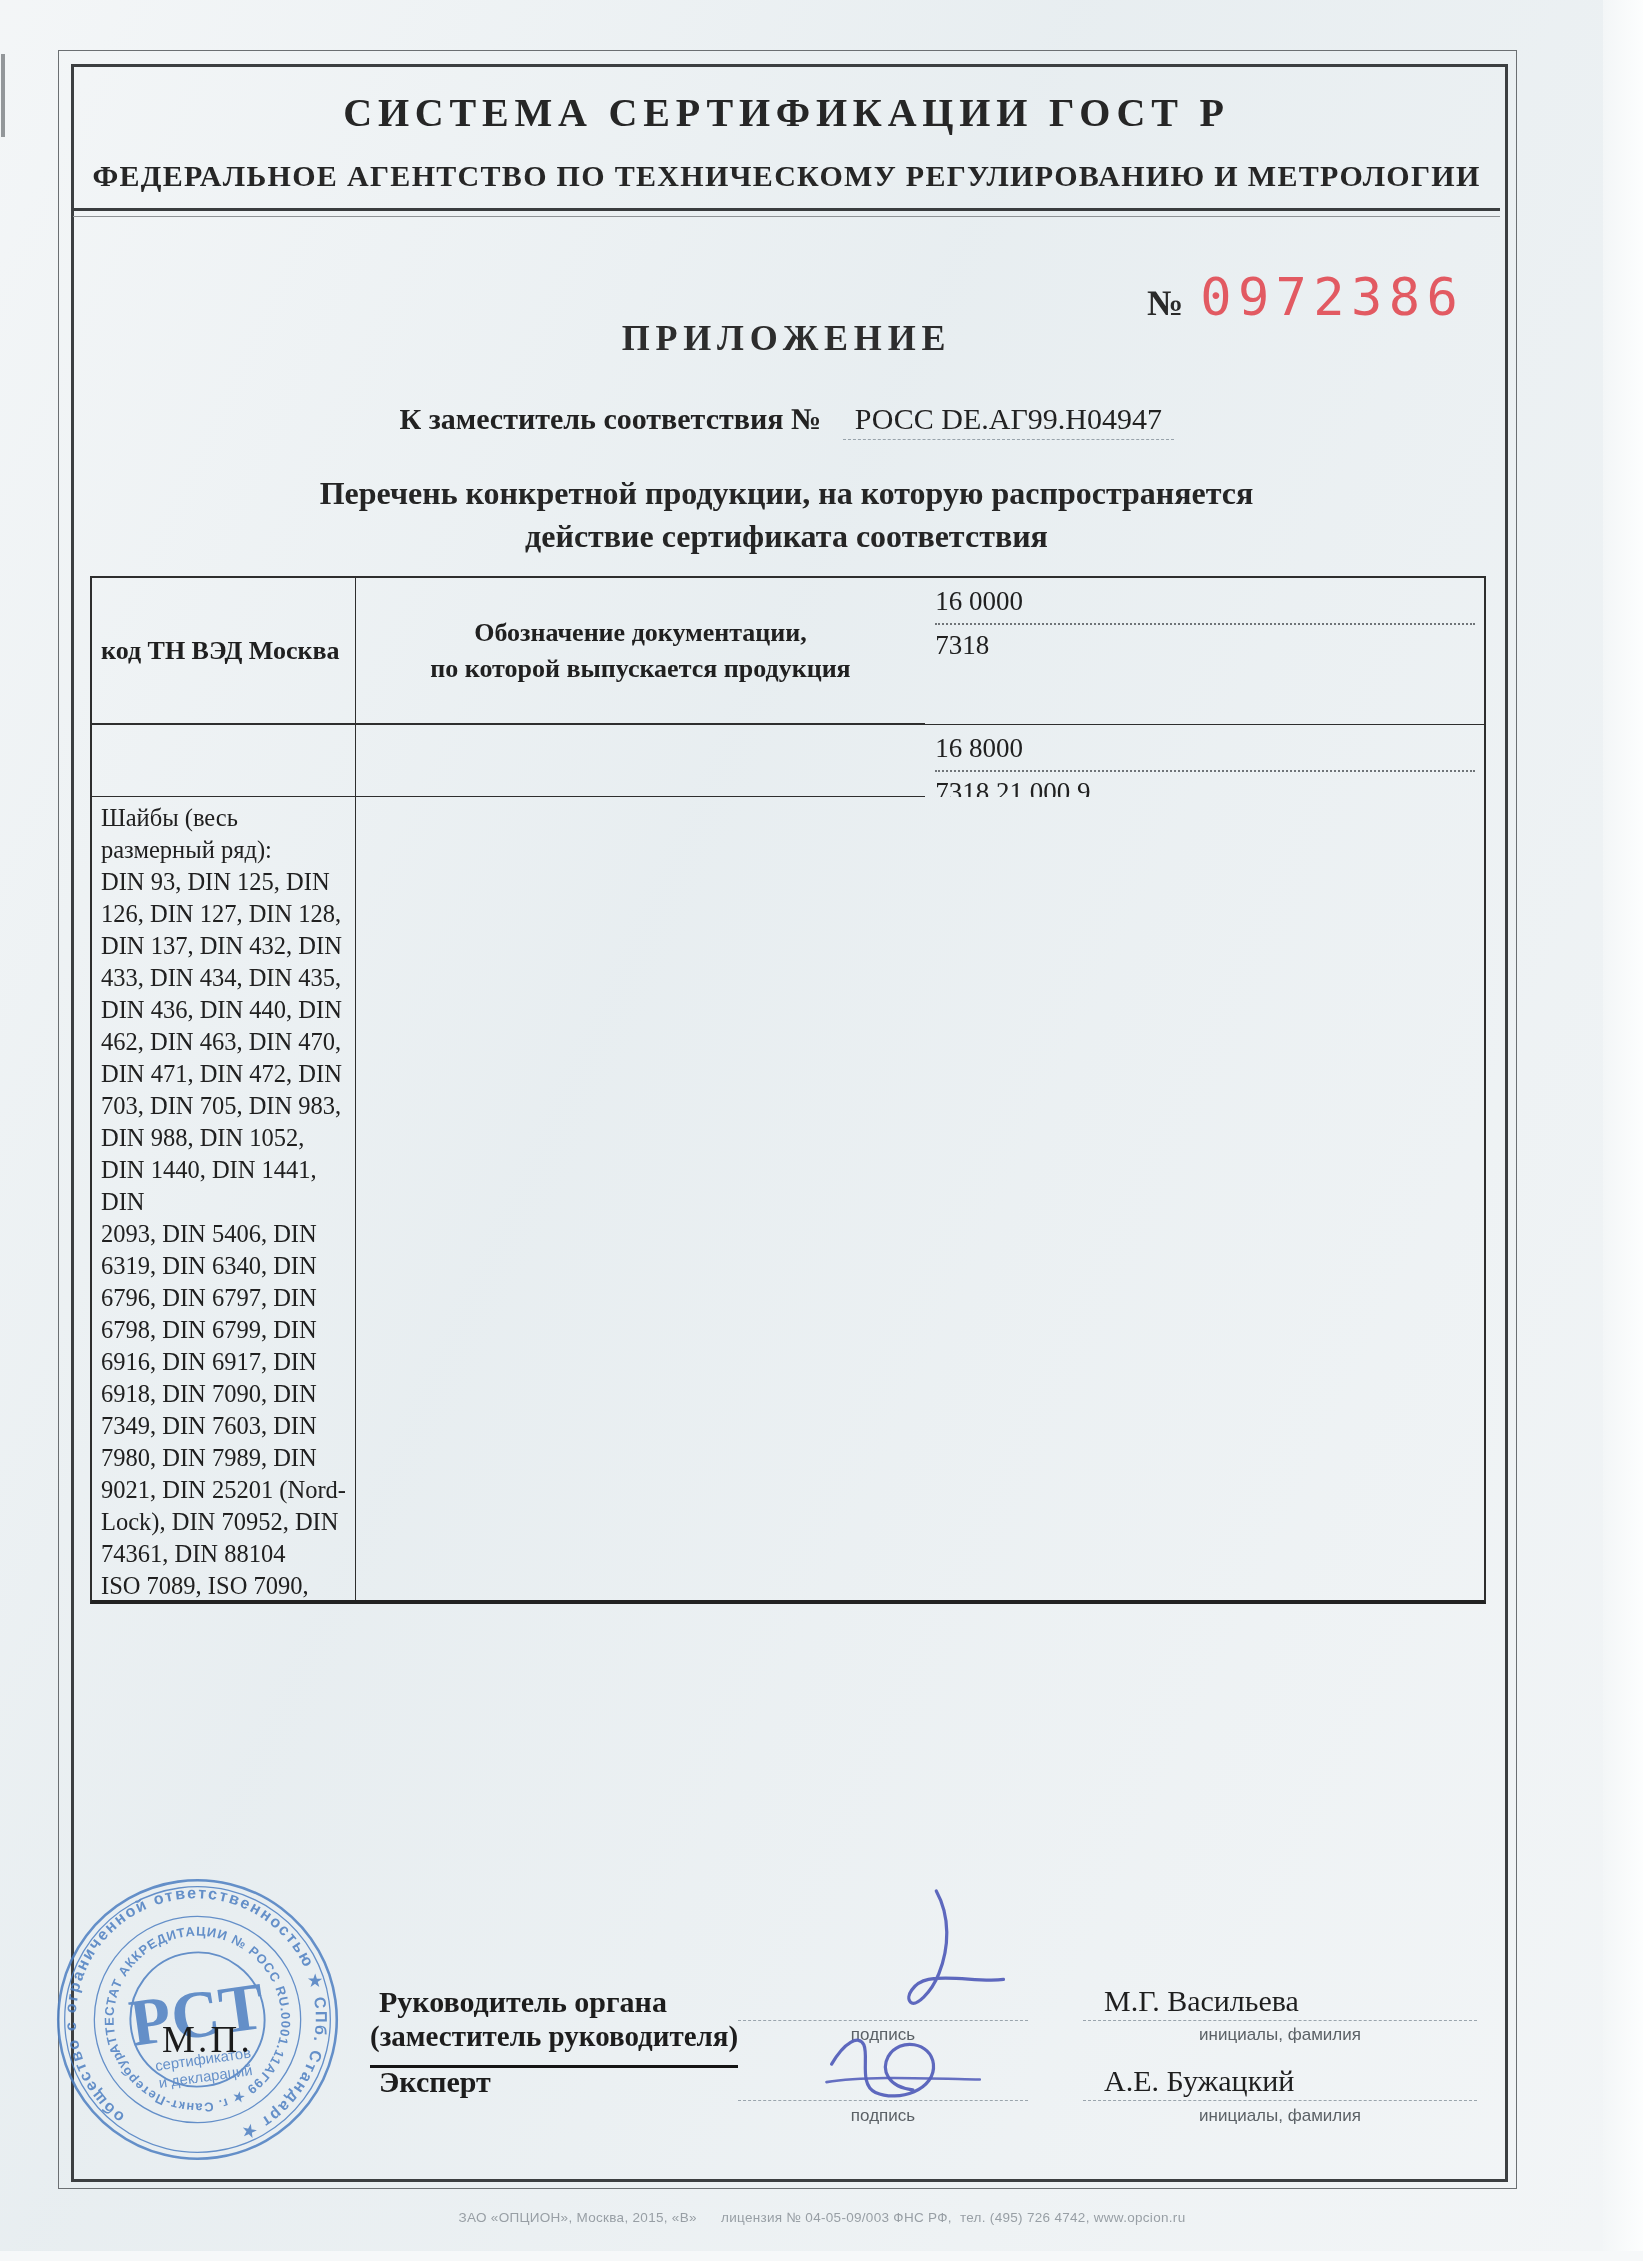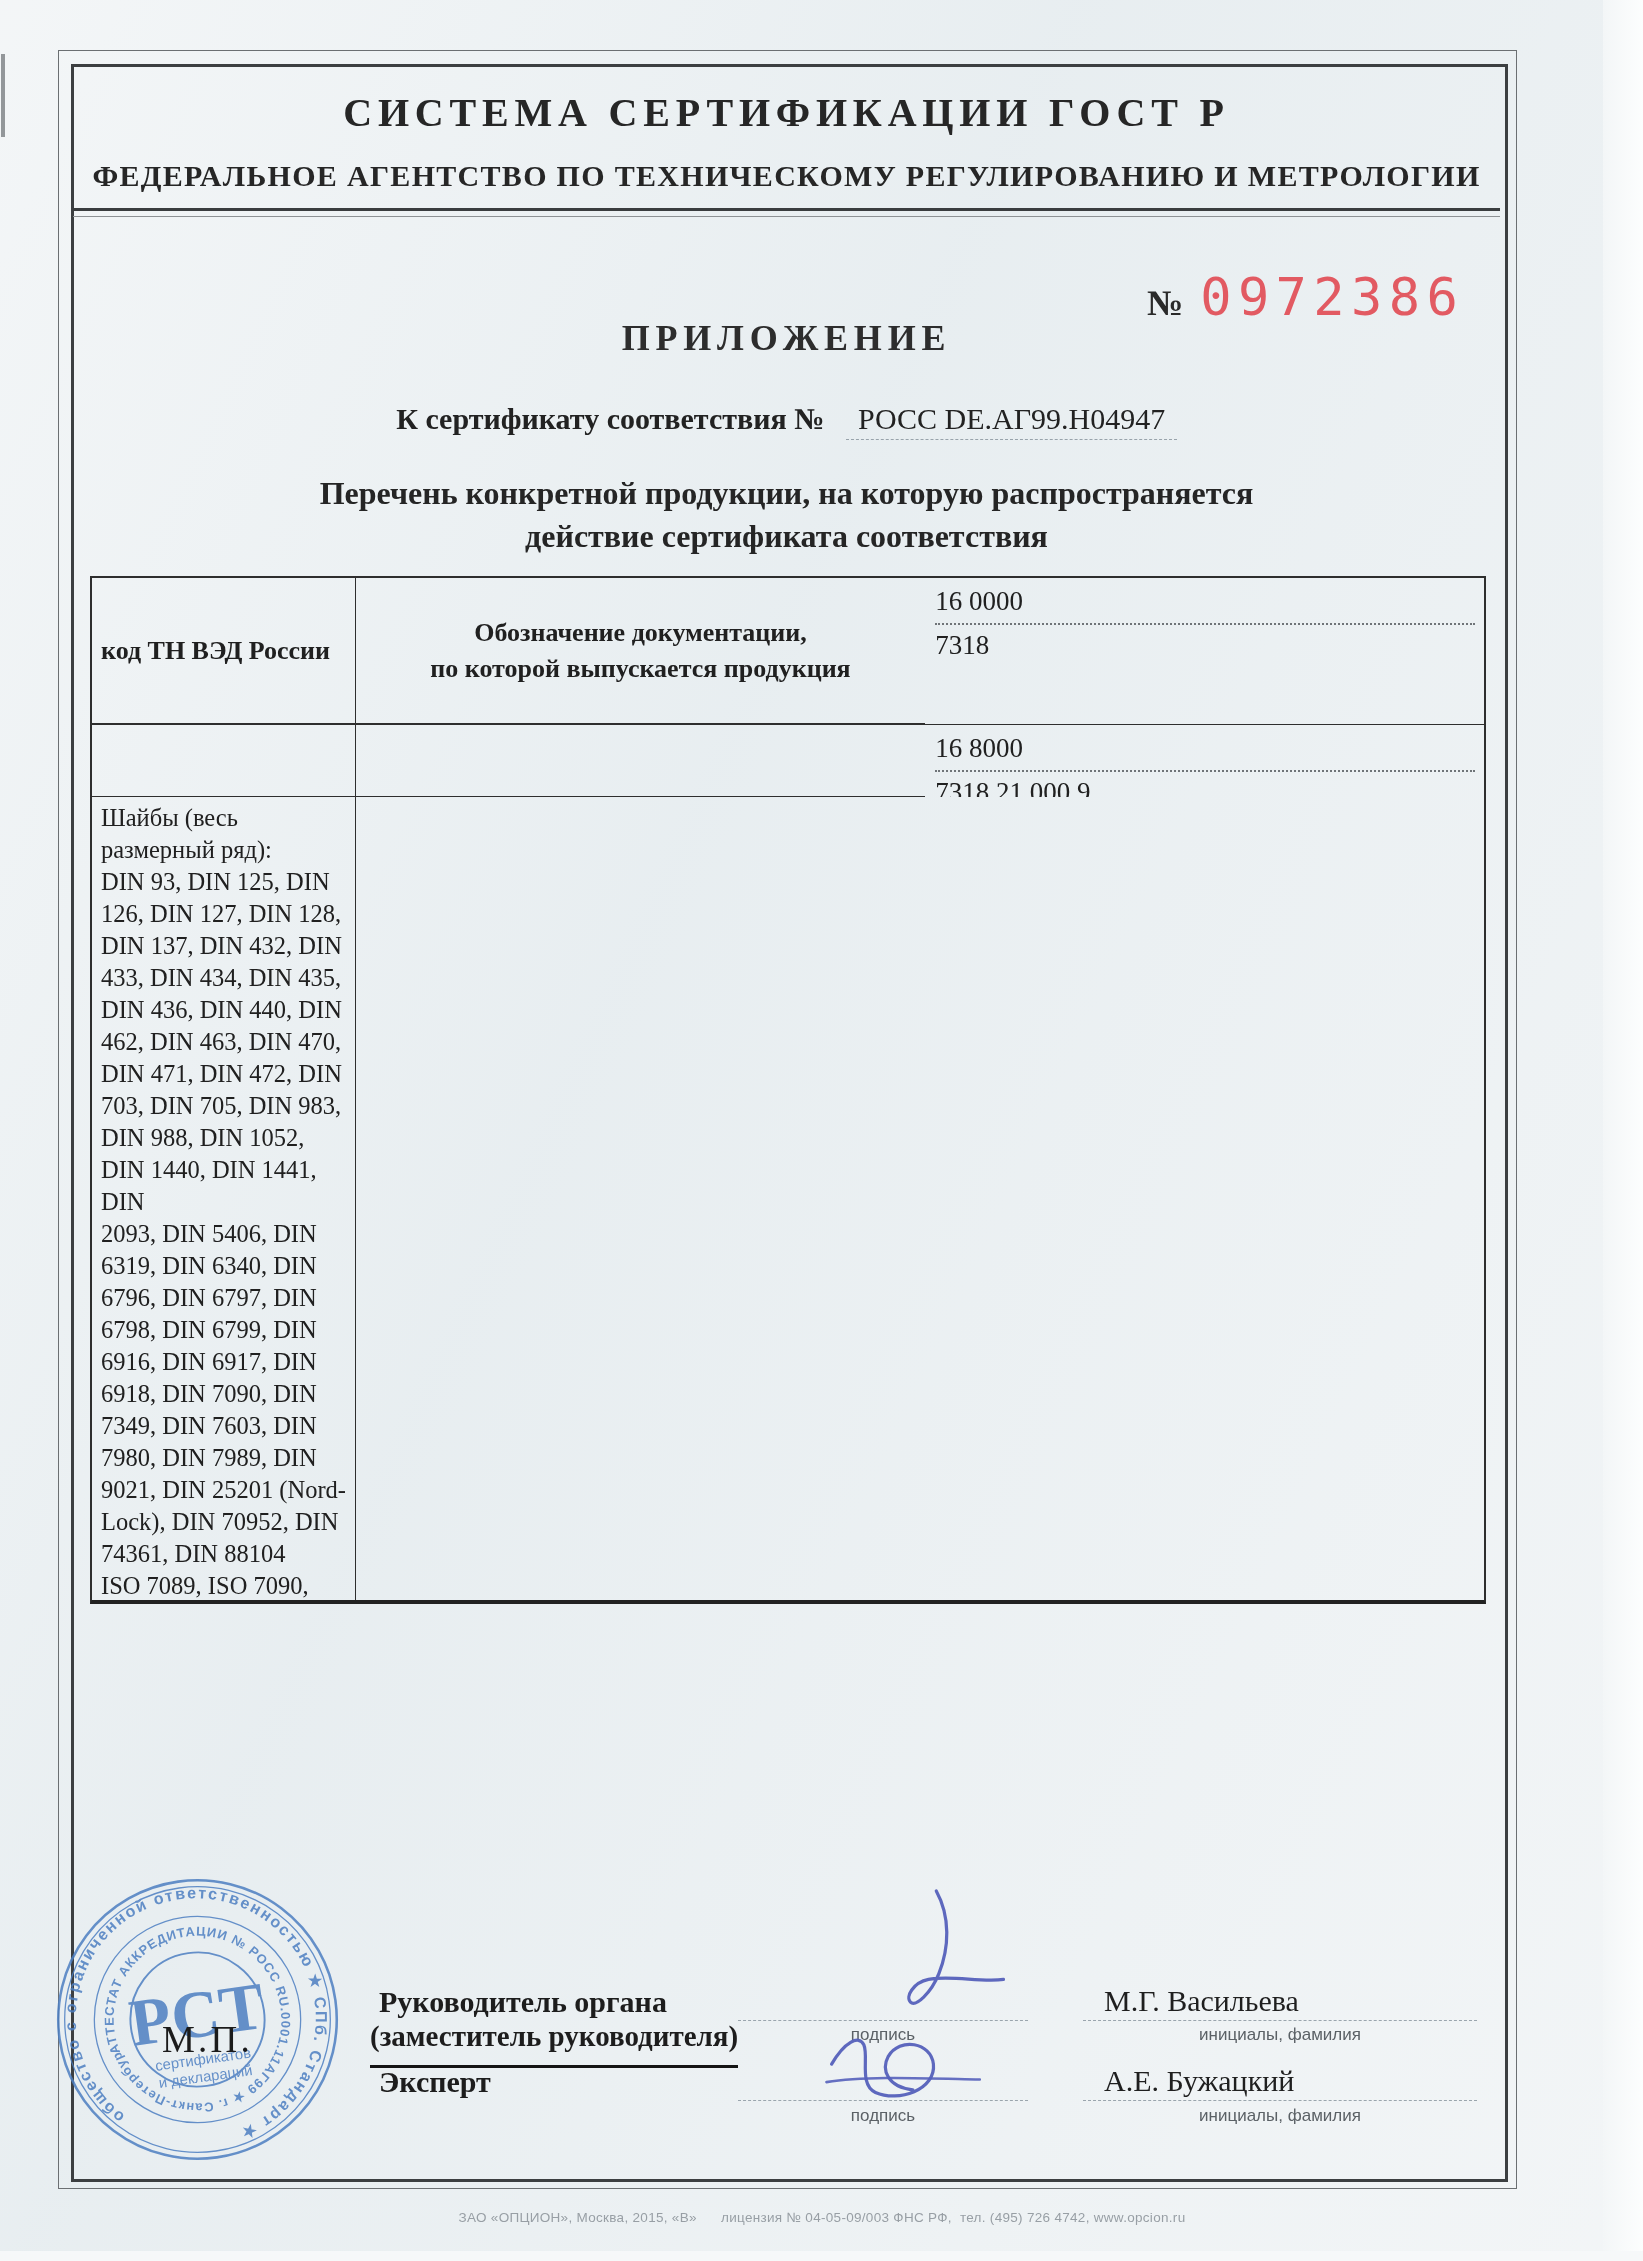--- a/index.html
+++ b/index.html
@@ -87,30 +87,30 @@
   <div class="rule2"></div>
 
   <div class="doc-number">
     <span class="no">№</span>
     <span class="digits">0972386</span>
   </div>
 
   <div class="hwrap title">ПРИЛОЖЕНИЕ</div>
 
   <div class="cert-line">
-    <span class="lbl">К сертификату соответствия №</span><span class="val">РОСС DE.АГ99.Н04947</span>
+    <span class="lbl">К заместитель соответствия №</span><span class="val">РОСС DE.АГ99.Н04947</span>
   </div>
 
   <div class="hwrap subtitle">Перечень конкретной продукции,  на которую распространяется
 действие сертификата соответствия</div>
 
   <div class="tbl">
 
     <div class="cell hdr hc1">
-      <div class="half2">код ТН ВЭД России</div>
+      <div class="half2">код ТН ВЭД Москва</div>
     </div>
     <div class="cell hdr hcc last-col">Обозначение документации,
 по которой выпускается продукция</div>
 
     <div class="cell codecell">
       <span class="code-top">16 0000</span>
       <span>7318</span>
     </div>
     <div class="cell"></div>
     <div class="cell last-col"></div>

